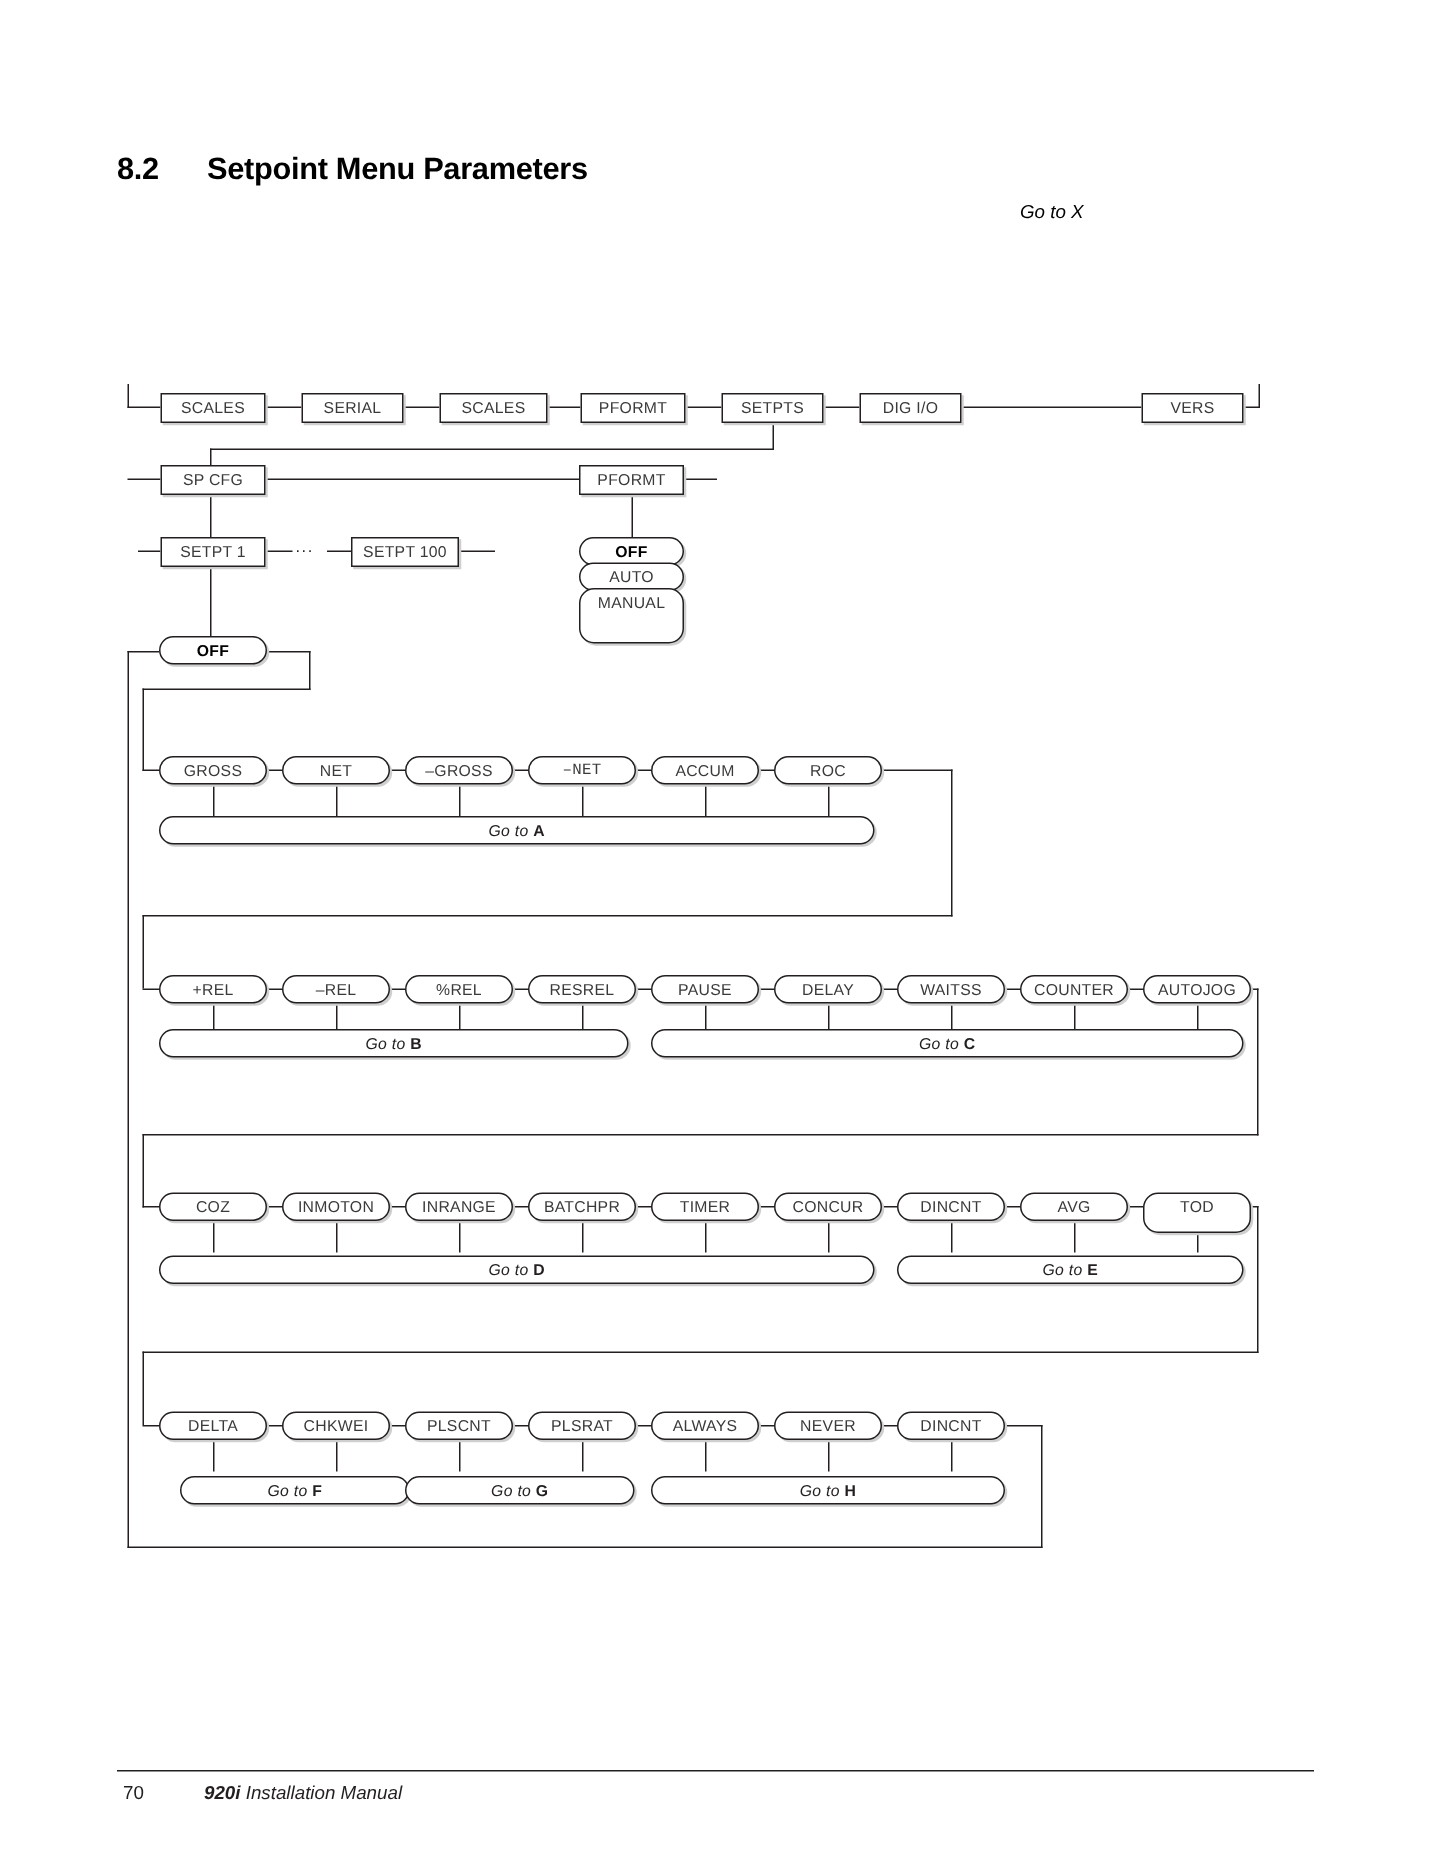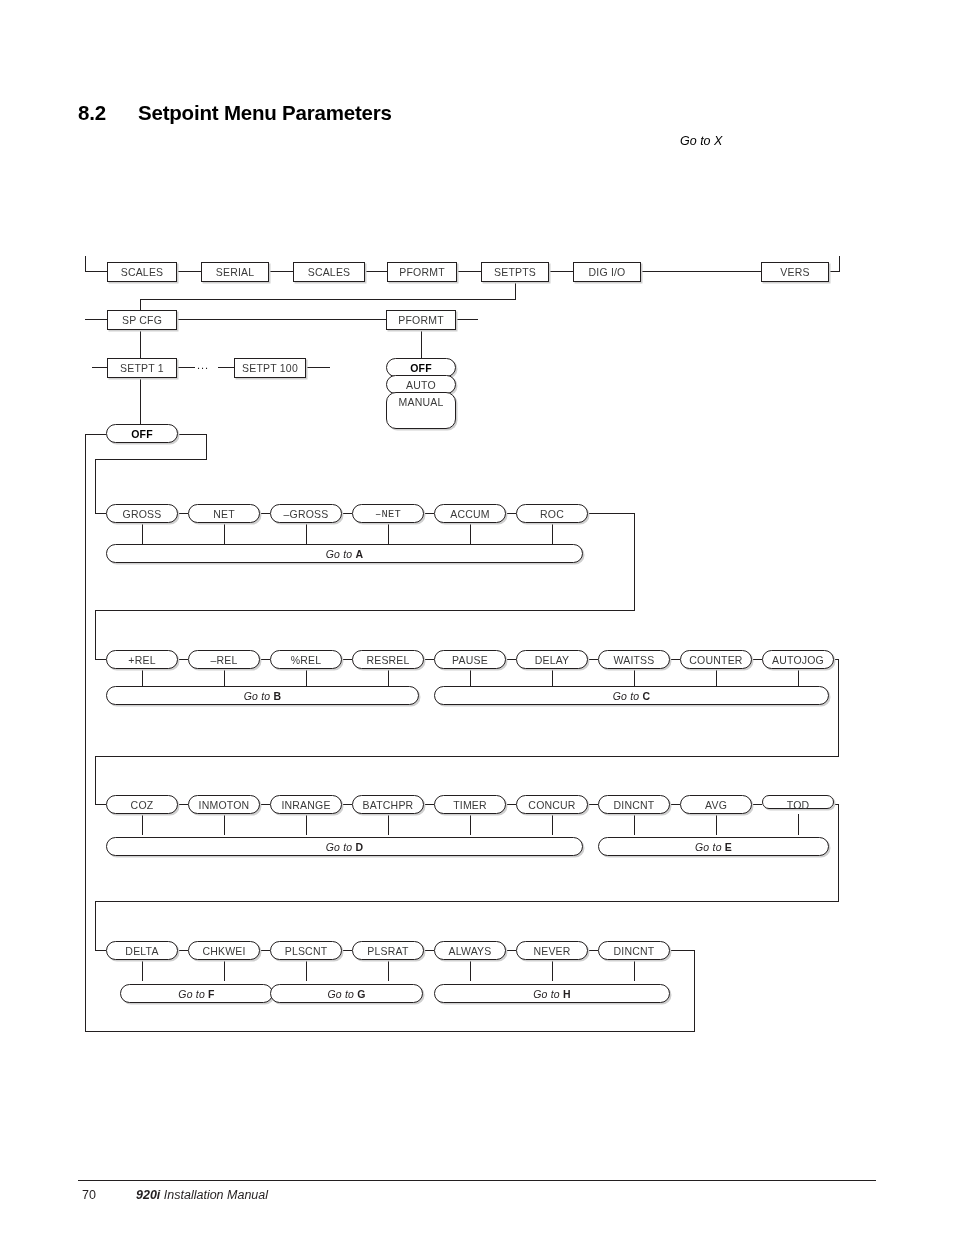--- a/index.html
+++ b/index.html
@@ -364,21 +364,21 @@
   <div class="hline" style="left:588px; top:804px; width:10px;"></div>
 
   <div class="node round" style="left:598px; top:795px; width:72px; height:19px;">
     <span>DINCNT</span>
   </div>
   <div class="hline" style="left:670px; top:804px; width:10px;"></div>
   <div class="node round" style="left:680px; top:795px; width:72px; height:19px;">
     <span>AVG</span>
   </div>
   <div class="hline" style="left:752px; top:804px; width:10px;"></div>
-  <div class="node round" style="left:762px; top:795px; width:72px; height:14px;">
+  <div class="node round" style="left:762px; top:795px; width:72px; height:27px;">
     <span>TOD</span>
   </div>
 
   <div class="hline" style="left:834px; top:804px; width:5px;"></div>
   <div class="vline" style="left:838px; top:804px; height:98px;"></div>
   <div class="hline" style="left:95px; top:901px; width:744px;"></div>
   <div class="vline" style="left:95px; top:901px; height:49px;"></div>
   <div class="hline" style="left:95px; top:950px; width:11px;"></div>
 
   <div class="vline" style="left:142px; top:814px; height:21px;"></div>

